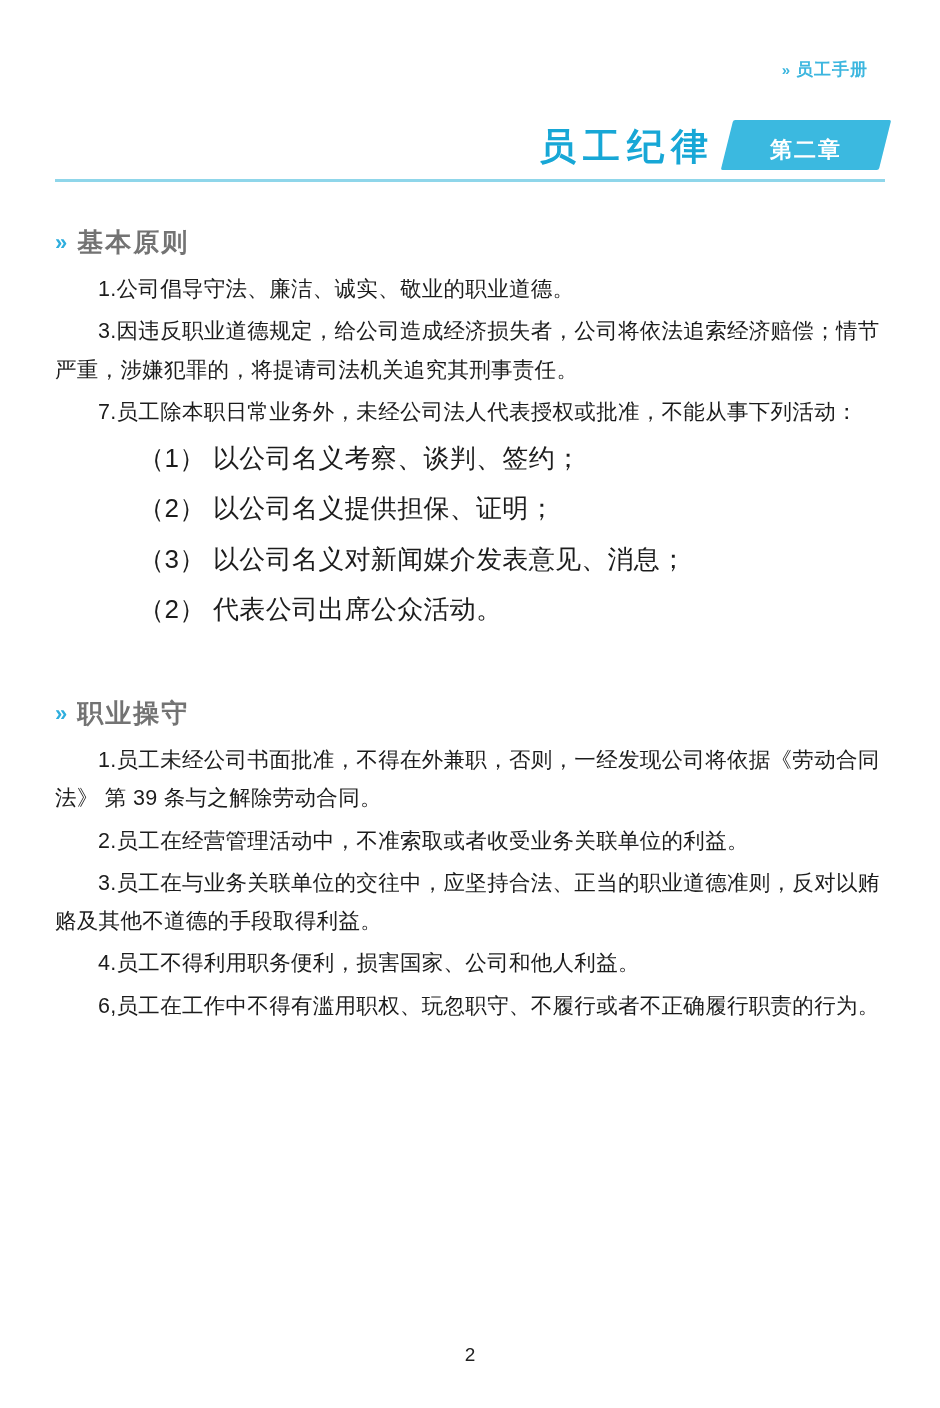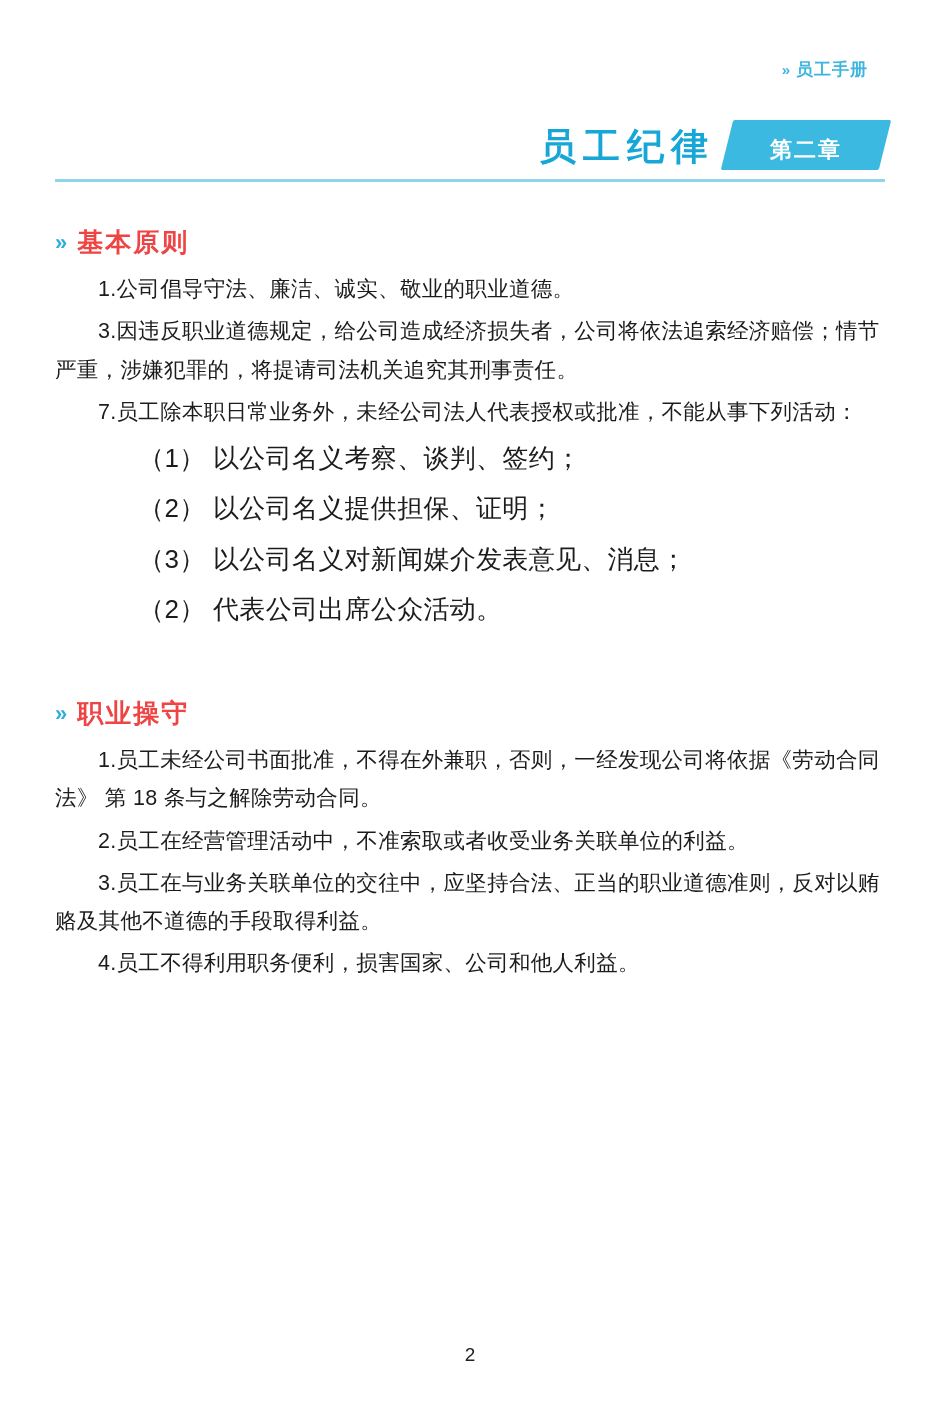--- a/index.html
+++ b/index.html
@@ -115,21 +115,21 @@
     color: #2eaede;
     font-size: 22px;
     font-weight: 700;
     letter-spacing: -5px;
     padding-right: 5px;
     line-height: 1;
   }
   .section-heading-text {
     font-size: 26px;
     font-weight: 700;
-    color: #ef4444;
+    color: #737373;
     letter-spacing: 2px;
   }
 
   p.para {
     margin: 0 4px 4px 0;
     font-size: 21.5px;
     line-height: 1.78;
     text-indent: 2em;
     color: #1c1c1c;
     letter-spacing: 0.3px;
@@ -189,23 +189,24 @@
       <p class="item">（2） 代表公司出席公众活动。</p>
     </div>
 
     <div class="spacer-lg"></div>
 
     <div class="section">
       <div class="section-heading">
         <span class="chev-heading">»</span>
         <span class="section-heading-text">职业操守</span>
       </div>
-      <p class="para">1.员工未经公司书面批准，不得在外兼职，否则，一经发现公司将依据《劳动合同法》 第 18 条与之解除劳动合同。</p>
+      <p class="para">1.员工未经公司书面批准，不得在外兼职，否则，一经发现公司将依据《劳动合同法》 第 39 条与之解除劳动合同。</p>
       <p class="para">2.员工在经营管理活动中，不准索取或者收受业务关联单位的利益。</p>
       <p class="para">3.员工在与业务关联单位的交往中，应坚持合法、正当的职业道德准则，反对以贿赂及其他不道德的手段取得利益。</p>
       <p class="para">4.员工不得利用职务便利，损害国家、公司和他人利益。</p>
+      <p class="para">6,员工在工作中不得有滥用职权、玩忽职守、不履行或者不正确履行职责的行为。</p>
     </div>
 
   </div>
 
   <div class="page-number">2</div>
 
 </div>
 
 </body></html>

